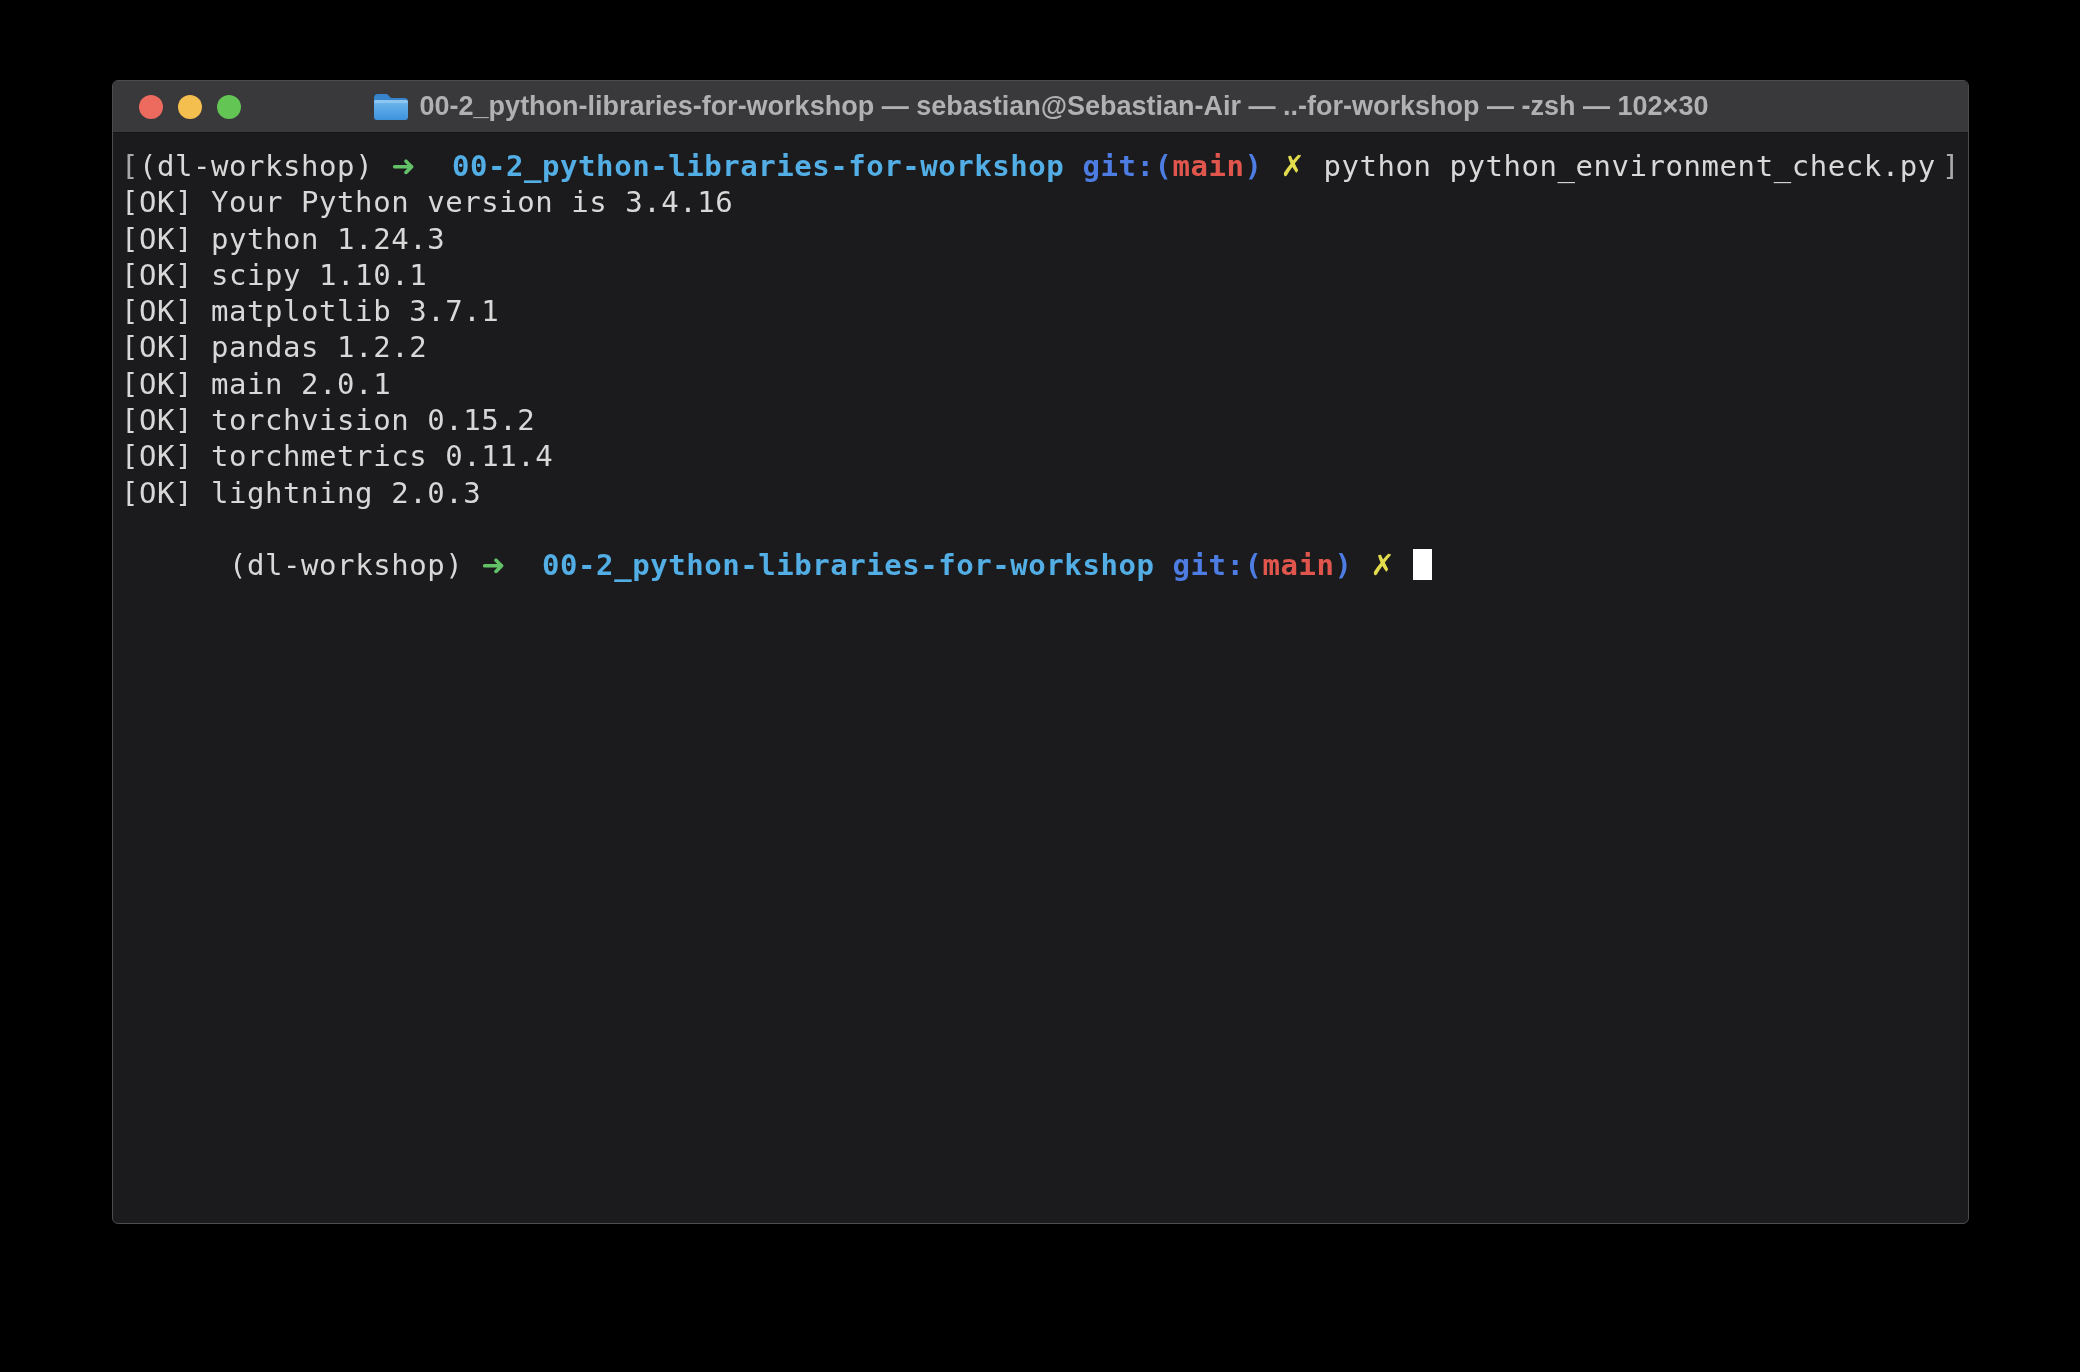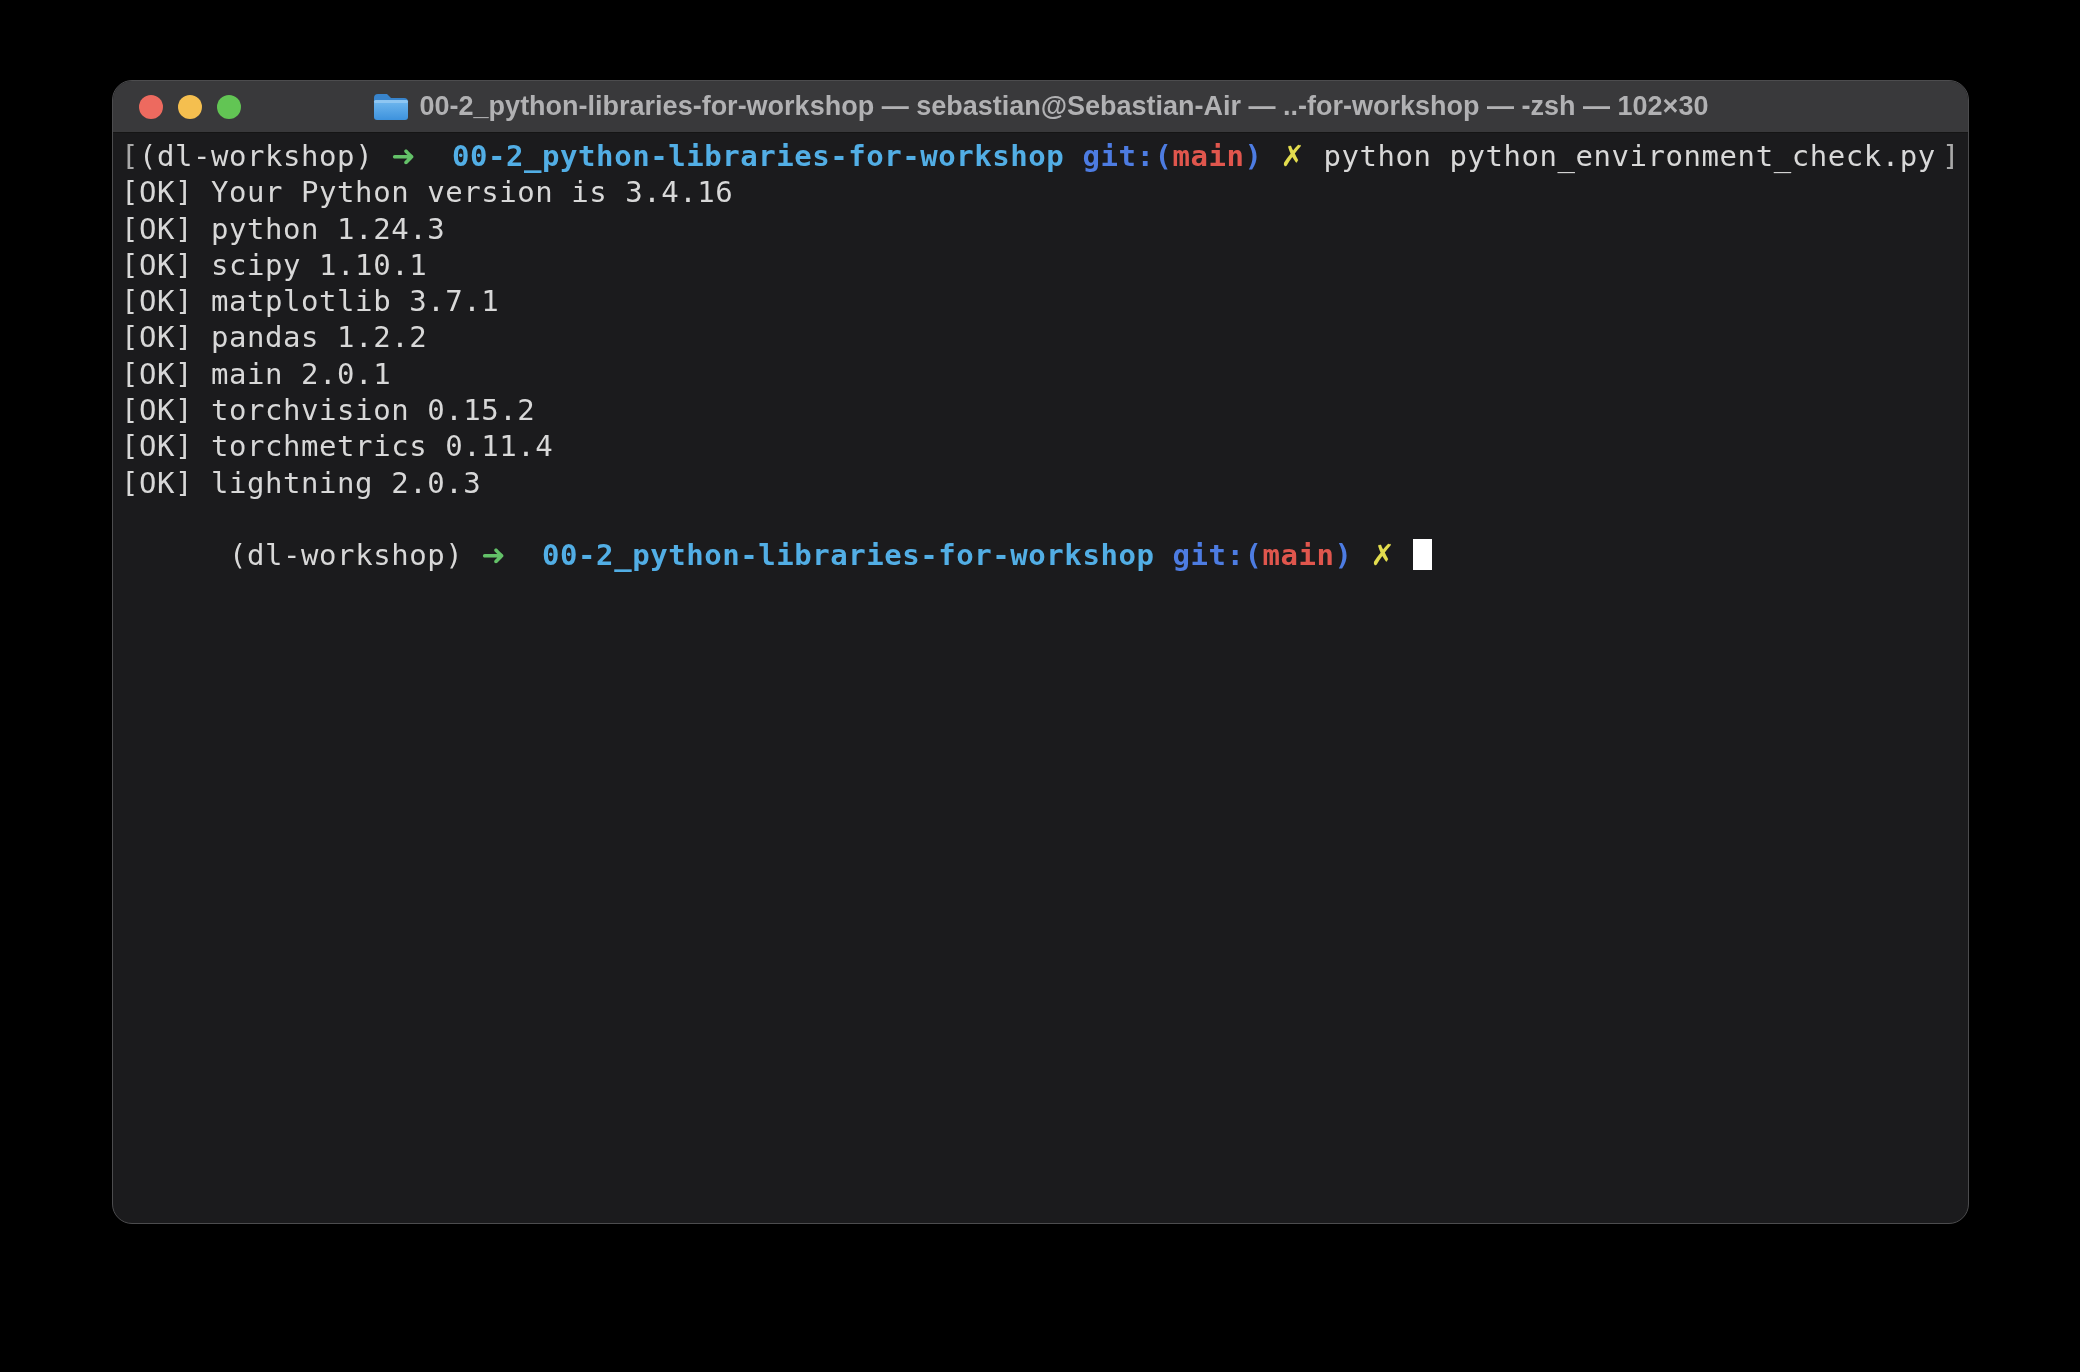--- a/index.html
+++ b/index.html
@@ -9,40 +9,40 @@
     --cursor:#ffffff; --light_red:#ed6a5f; --light_yellow:#f5bf4f; --light_green:#62c554;
   }
   *{box-sizing:border-box;}
   html,body{margin:0;padding:0;}
   body{
     width:2080px;height:1372px;background:var(--background);
     font-family:"DejaVu Sans Mono", monospace;position:relative;overflow:hidden;
   }
   .window{
     position:absolute;left:112px;top:80px;width:1857px;height:1144px;
-    background:var(--window_bg);border:1px solid #4c4c4e;border-radius:20px;
+    background:var(--window_bg);border:1px solid #4c4c4e;border-radius:6px;
     overflow:hidden;box-shadow:0 40px 90px rgba(0,0,0,0.8);
   }
   .titlebar{
     height:52px;background:var(--titlebar_bg);border-bottom:1px solid #151515;
     display:flex;align-items:center;justify-content:center;position:relative;
   }
   .traffic-lights{position:absolute;left:26px;top:0;height:52px;display:flex;align-items:center;gap:15px;}
   .light{width:24px;height:24px;border-radius:50%;}
   .light.red{background:var(--light_red);}
   .light.yellow{background:var(--light_yellow);}
   .light.green{background:var(--light_green);}
   .titlewrap{
     display:flex;align-items:center;gap:11px;
     font-family:"Liberation Sans", sans-serif;font-weight:bold;font-size:27px;
     color:var(--title_text);white-space:nowrap;
   }
   .folder-svg{display:block;}
   .term{
-    padding:5px 8px 0 8px;font-size:29px;letter-spacing:0.55px;color:var(--text);
+    padding:15px 8px 0 8px;font-size:29px;letter-spacing:0.55px;color:var(--text);
   }
   .line{height:36.3px;line-height:36.3px;white-space:pre;}
   .cmdline{display:flex;justify-content:space-between;}
   .seg{white-space:pre;}
   .mark{color:var(--mark);}
   .arrow{color:var(--green);font-family:"DejaVu Sans", sans-serif;font-weight:bold;}
   .dir{color:var(--cyan);font-weight:bold;}
   .git{color:var(--blue);font-weight:bold;}
   .branch{color:var(--red);font-weight:bold;}
   .dirty{color:var(--yellow);font-family:"DejaVu Sans", sans-serif;font-weight:bold;}

